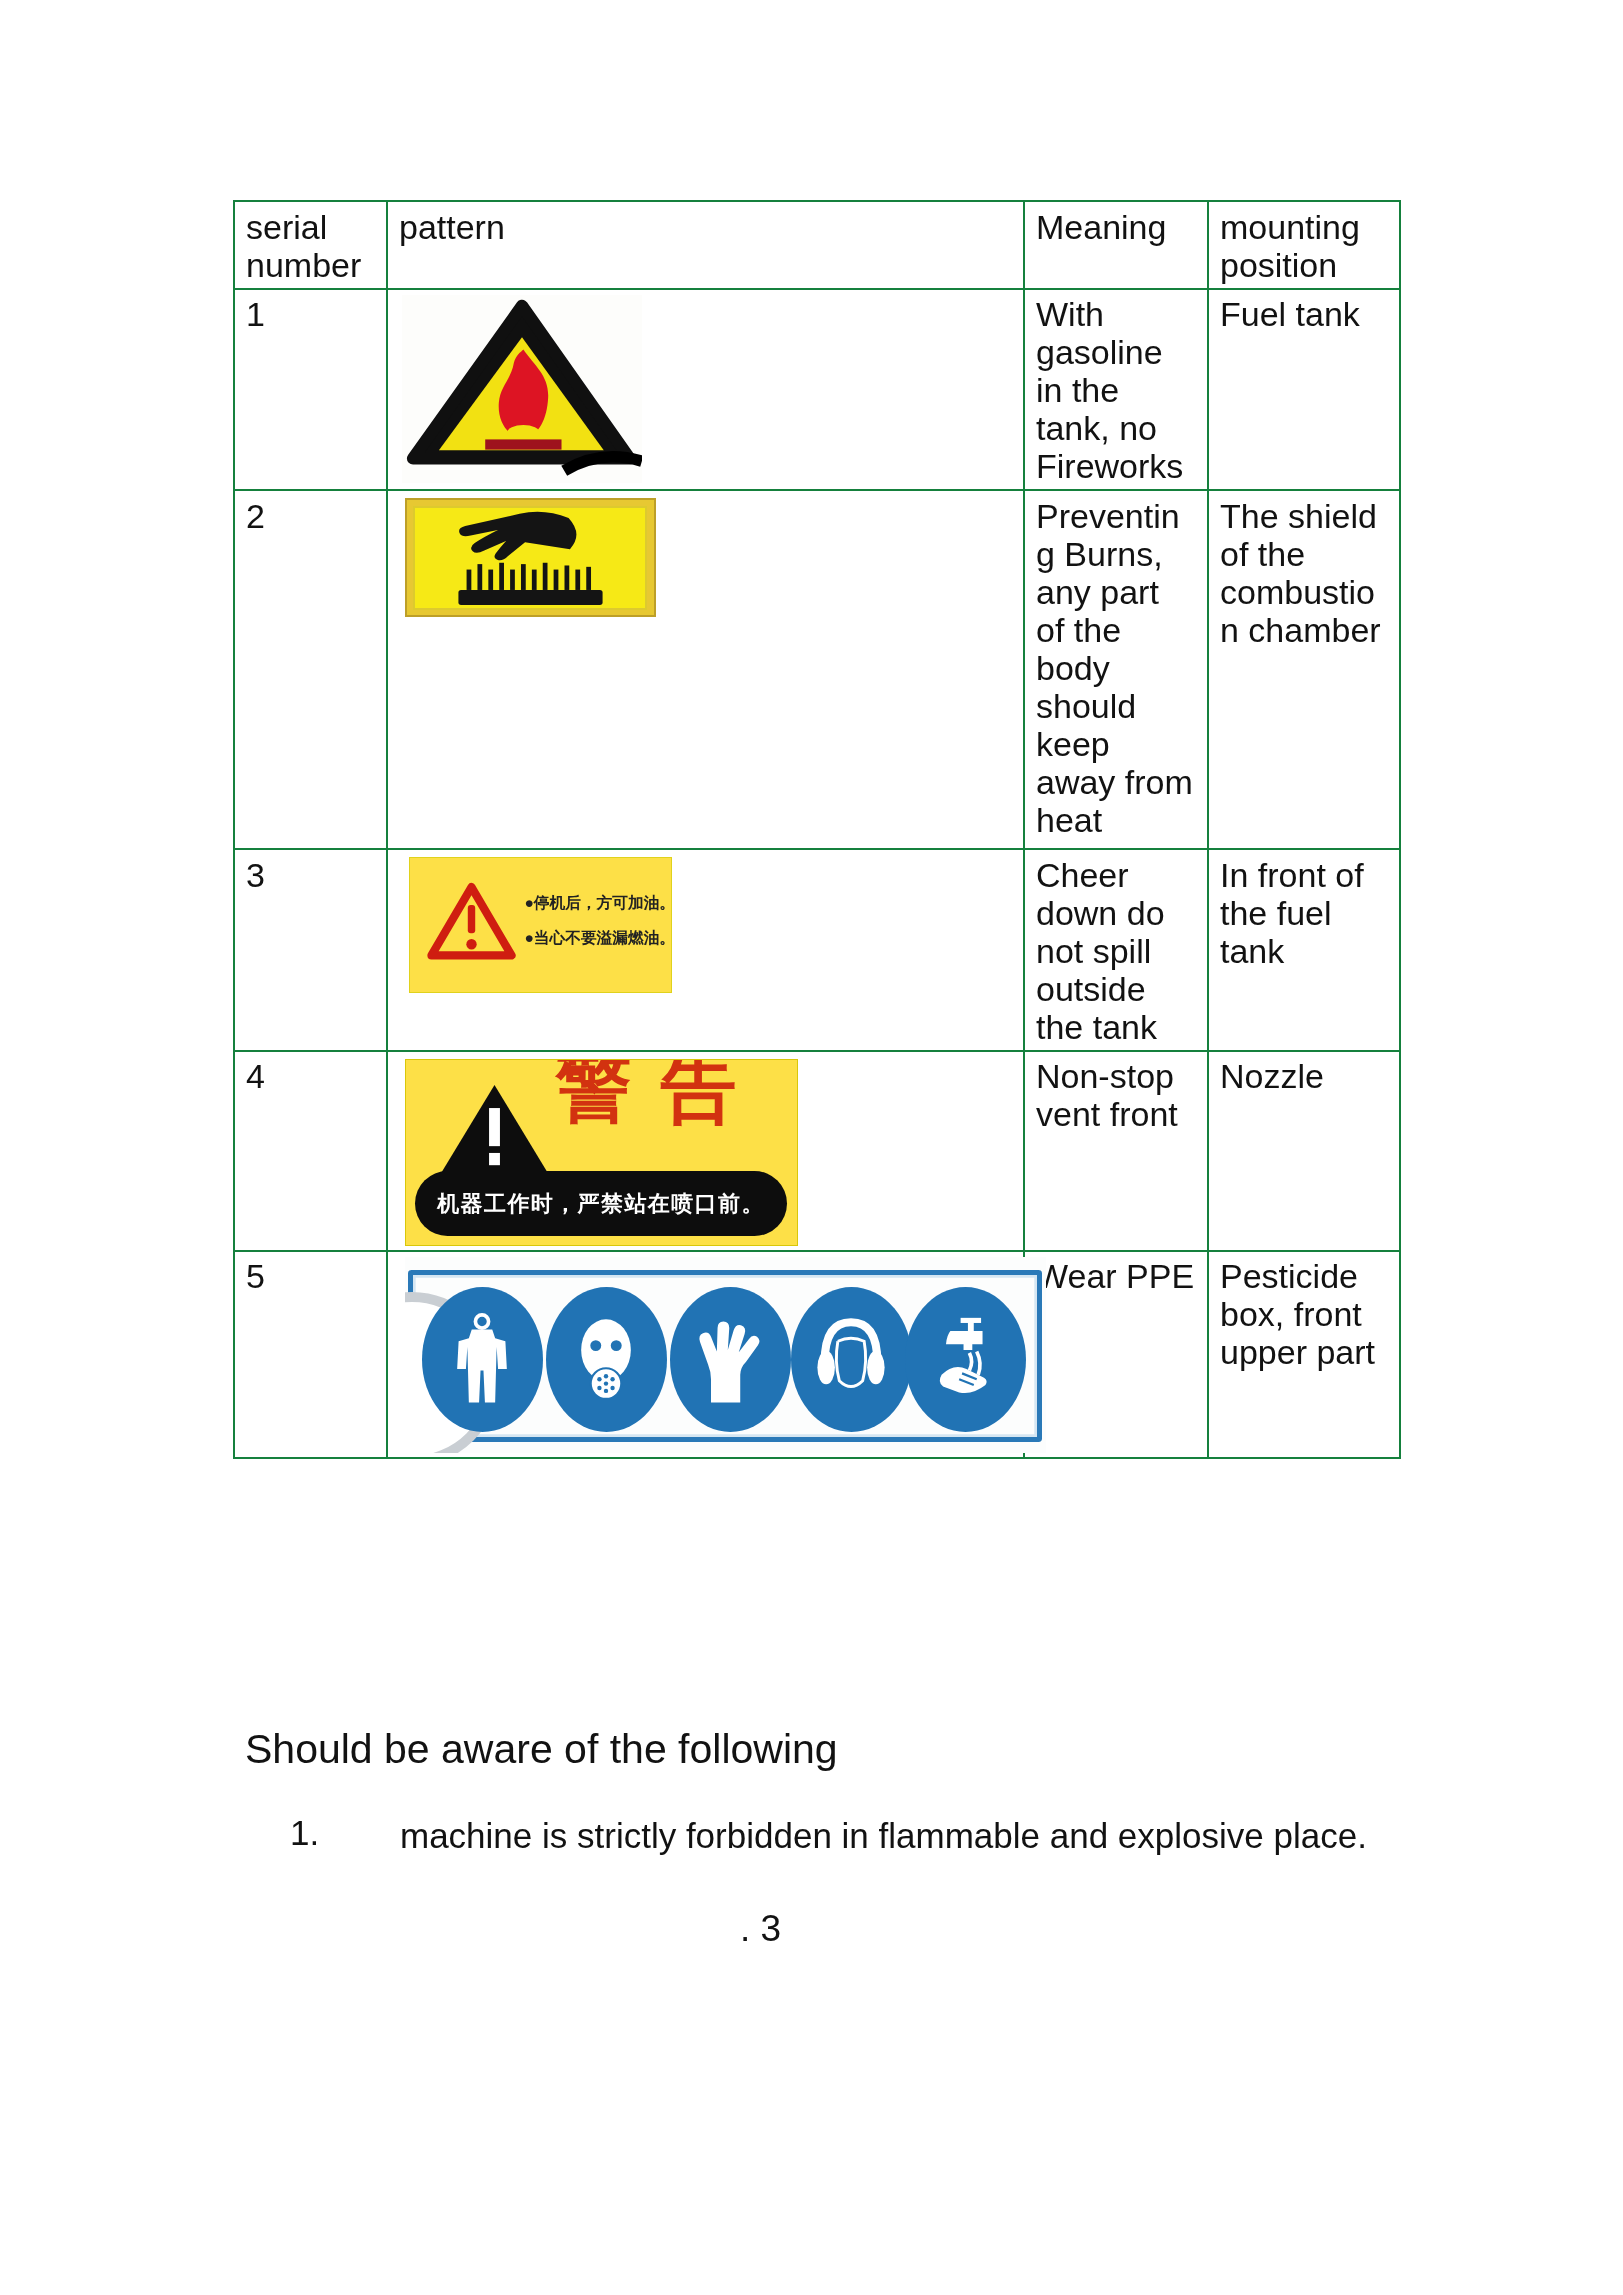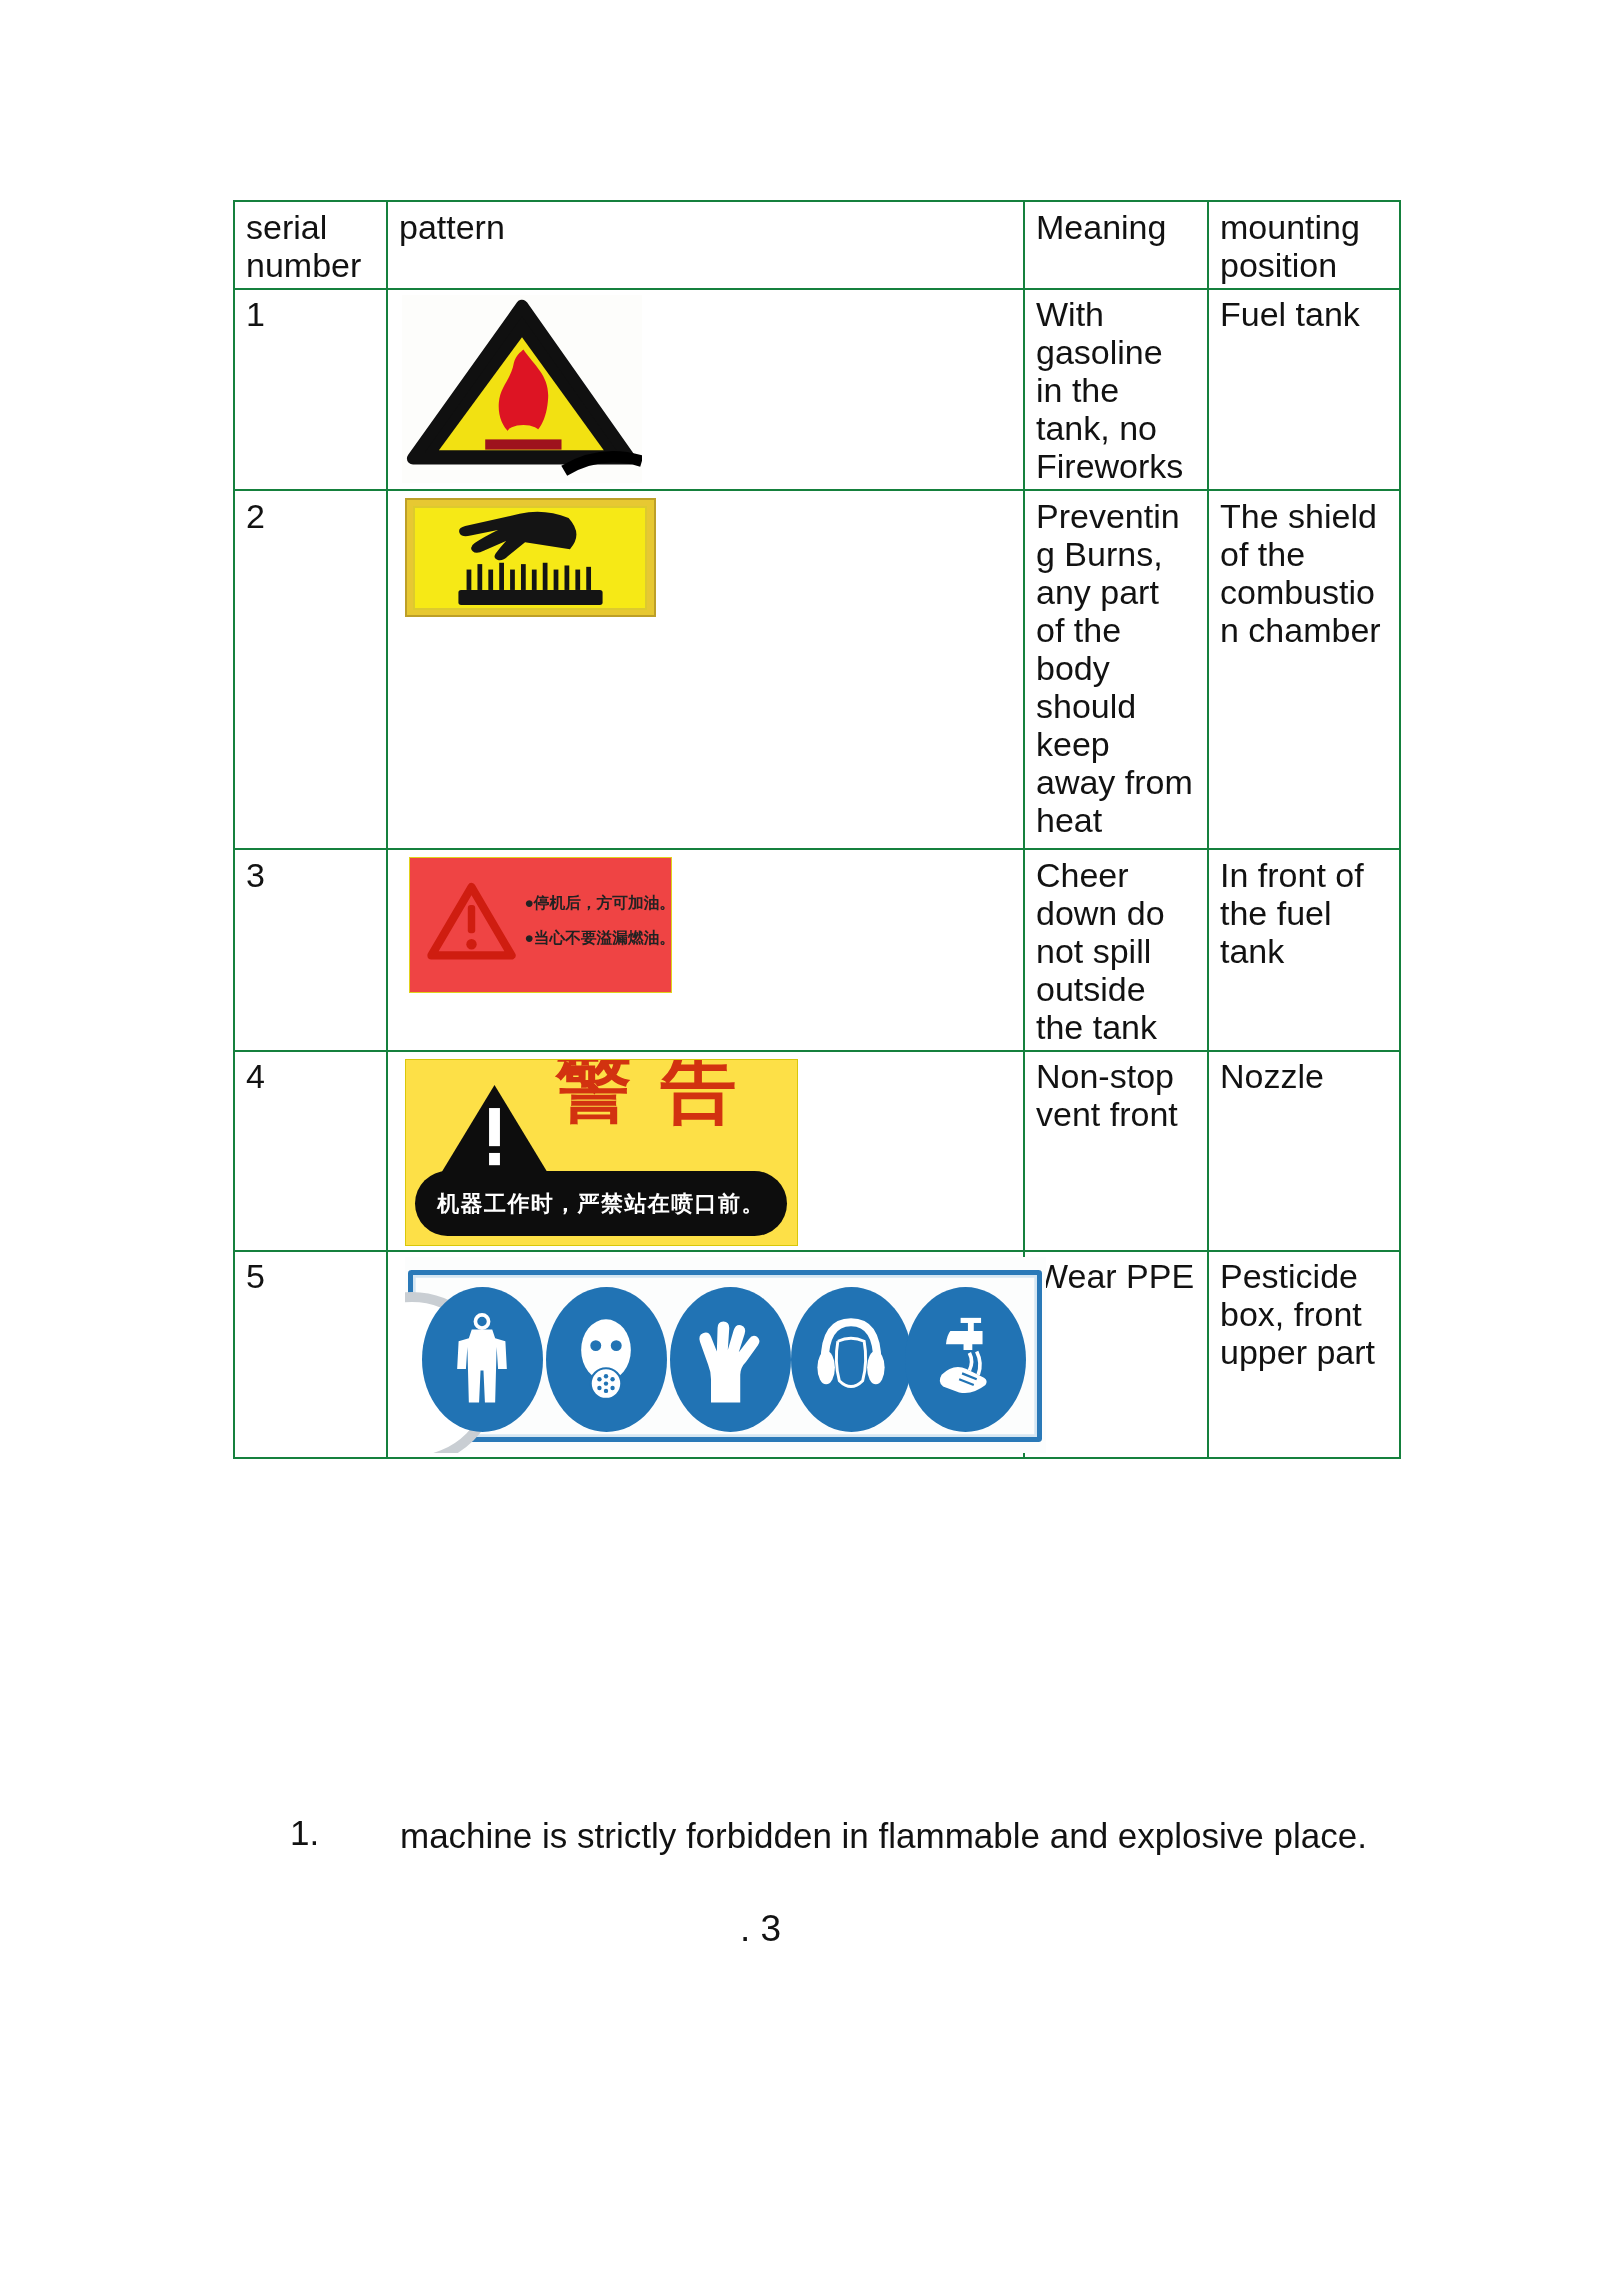--- a/index.html
+++ b/index.html
@@ -19,21 +19,21 @@
     font-size:34px; line-height:38px; color:#121212;
     overflow-wrap:break-word; word-wrap:break-word; word-break:break-word;
   }
   td.pattern{padding:5.5px 0 0 9.5px;}
   
   .sign1{position:relative;width:240px;height:188px;background:#fdfdfb;margin-left:2.7px;}
   
   .sign2{position:relative;width:247px;height:115px;background:#e7c832;border:2px solid #bd9f28;margin-left:5.5px;margin-top:1.4px;}
   .sign2-inner{position:absolute;left:6.1px;top:5.5px;right:6.1px;bottom:5.5px;background:#f6e916;border:2px solid #ddca2e;display:flex;align-items:center;justify-content:center;}
   
-  .sign3{position:relative;width:261px;height:134px;background:#ef4444;border:1.4px solid #e0d21c;margin-left:9.5px;margin-top:1.4px;display:flex;}
+  .sign3{position:relative;width:261px;height:134px;background:#fde047;border:1.4px solid #e0d21c;margin-left:9.5px;margin-top:1.4px;display:flex;}
   .sign3 .tri{margin:23px 0 0 17.7px;flex:0 0 auto;}
   .sign3 .txt{margin:27px 0 0 8.2px;font-size:15.7px;font-weight:bold;color:#222;line-height:35px;white-space:nowrap;}
   
   .sign4{position:relative;width:391px;height:185px;background:#fde047;border:1.4px solid #d9c70a;margin-left:5.5px;margin-top:1.4px;overflow:hidden;}
   .sign4 .blacktri{position:absolute;left:30px;top:22px;}
   .sign4 .jtitle{position:absolute;left:150px;top:9.5px;font-size:76px;font-weight:bold;color:#d23210;letter-spacing:29px;white-space:nowrap;}
   .sign4 .cap{
     position:absolute;left:9.5px;right:9.5px;bottom:8.2px;height:65px;background:#0d0d0d;border-radius:33px;
     display:flex;align-items:center;justify-content:center;
     color:#fff;font-size:22px;font-weight:bold;letter-spacing:1.4px;white-space:nowrap;overflow:hidden;
@@ -214,20 +214,21 @@
           </div>
         </div>
       </td>
       <td>Wear PPE</td>
       <td>Pesticide box, front upper part</td>
     </tr>
   </tbody>
     </table>
 
 
+  <h1 class="heading">Should be aware of the following</h1>
 
   <span class="li-num">1.</span>
   <div class="li-text">machine is strictly forbidden in flammable and explosive place.</div>
 
   <div class="pagenum">. 3</div>
 
 </div>
 
 
 </body></html>

